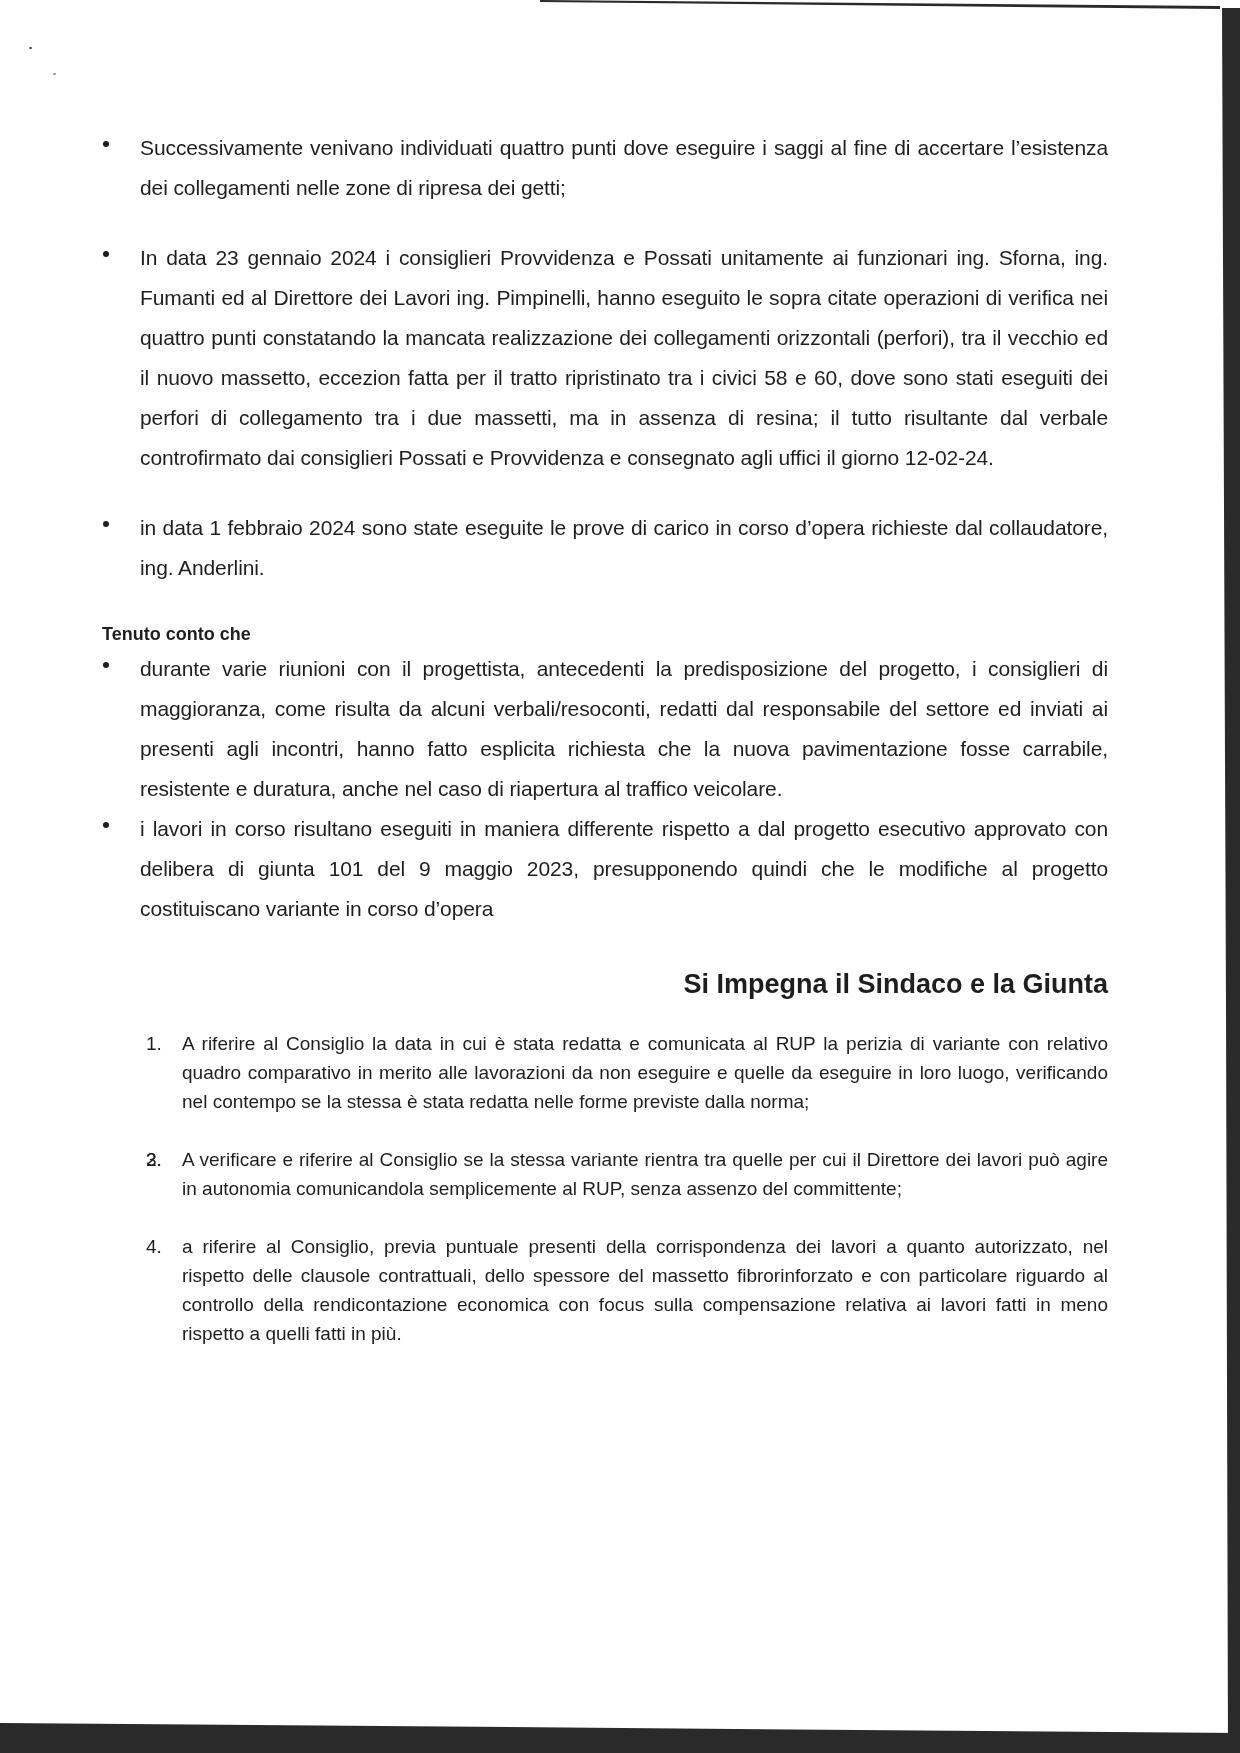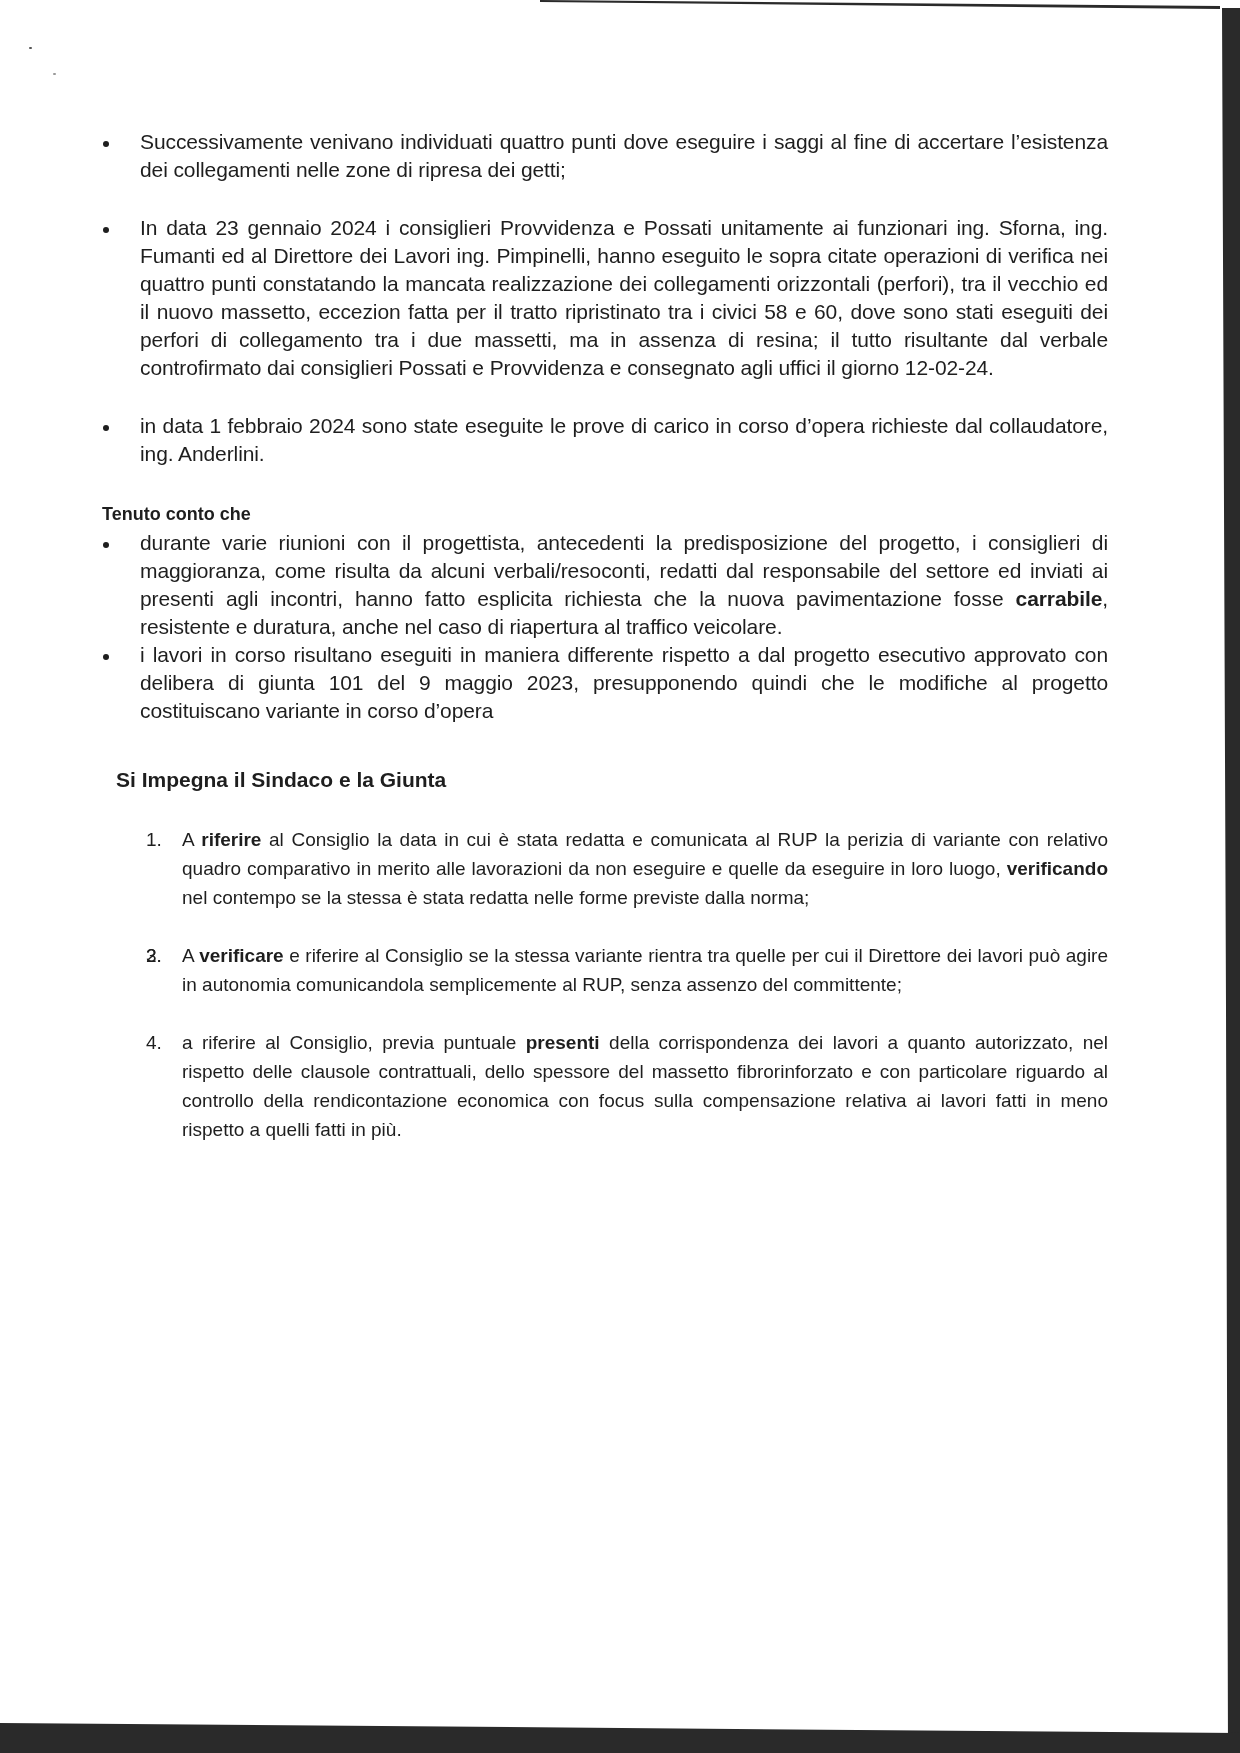--- a/index.html
+++ b/index.html
@@ -46,43 +46,43 @@
     .page {
       position: absolute;
       left: 102px;
       top: 128px;
       width: 1006px;
     }
     .bullet-item {
       position: relative;
       padding-left: 38px;
       font-size: 21px;
-      line-height: 28px;
+      line-height: 40px;
       text-align: justify;
       letter-spacing: -0.1px;
     }
     .bullet-item .dot {
       position: absolute;
       left: 1px;
       top: 13px;
       width: 6px;
       height: 6px;
       border-radius: 50%;
       background: #1e1e1e;
     }
     .section-heading {
       font-weight: bold;
       font-size: 18px;
       line-height: 30px;
       margin-top: 31px;
     }
     .center-heading {
       font-weight: bold;
-      font-size: 21px;
-      text-align: left;
+      font-size: 27px;
+      text-align: right;
       line-height: 30px;
       margin-top: 40px;
       margin-bottom: 30px;
       padding-left: 14px;
     }
     .numbered-list {
       padding-left: 44px;
       padding-right: 0;
       margin: 0;
     }
@@ -92,21 +92,21 @@
       font-size: 19px;
       line-height: 29px;
       text-align: justify;
       margin-bottom: 29px;
     }
     .num-item .num {
       position: absolute;
       left: 0;
       top: 0;
     }
-    b { font-weight: bold; }
+    b { font-weight: normal; }
   </style>
 </head>
 <body>
 
 <svg class="scan-top-line" viewBox="0 0 680 10" preserveAspectRatio="none">
   <polygon points="0,0 680,6 680,9 0,2" fill="#2a2a2a"></polygon>
 </svg>
 <svg class="scan-right-border" viewBox="0 0 20 1745" preserveAspectRatio="none">
   <polygon points="2,0 20,0 20,1745 8,1745 6,1000 4,500" fill="#2a2a2a"></polygon>
 </svg>

